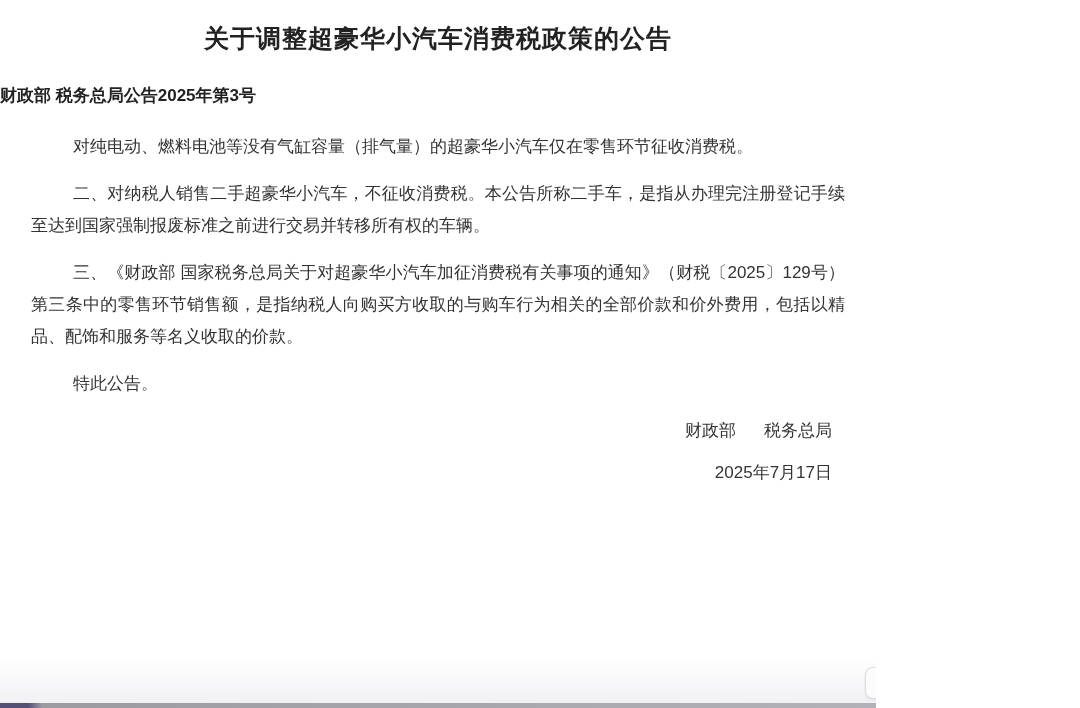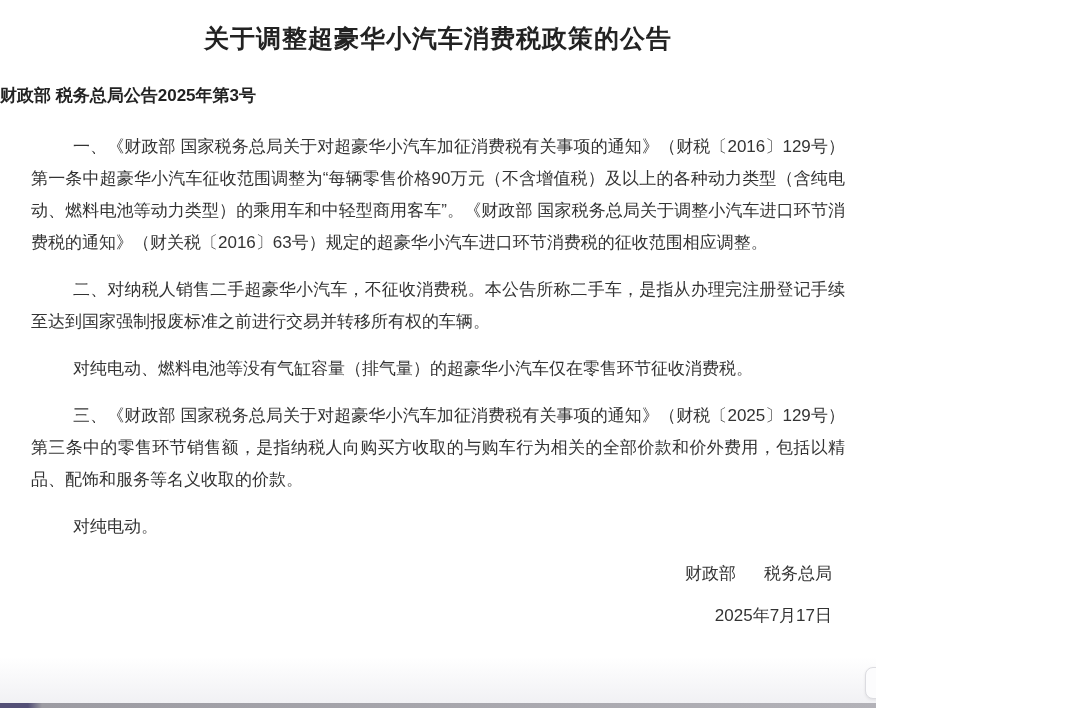--- a/index.html
+++ b/index.html
@@ -89,25 +89,24 @@
 </head>
 <body>
 
 <div class="page">
 
   <h1 class="doc-title">关于调整超豪华小汽车消费税政策的公告</h1>
 
   <div class="doc-number">财政部 税务总局公告2025年第3号</div>
 
   <div class="doc-body">
-    <p>一、《财政部 国家税务总局关于对超豪华小汽车加征消费税有关事项的通知》（财税〔2016〕129号）第一条中超豪华小汽车征收范围调整为“每辆零售价格90万元（不含增值税）及以上的各种动力类型（含纯电动、燃料电池等动力类型）的乘用车和中轻型商用客车”。《财政部 国家税务总局关于调整小汽车进口环节消费税的通知》（财关税〔2016〕63号）规定的超豪华小汽车进口环节消费税的征收范围相应调整。</p>
+    <p>对纯电动、燃料电池等没有气缸容量（排气量）的超豪华小汽车仅在零售环节征收消费税。</p>
     <p>二、对纳税人销售二手超豪华小汽车，不征收消费税。本公告所称二手车，是指从办理完注册登记手续至达到国家强制报废标准之前进行交易并转移所有权的车辆。</p>
-    <p>对纯电动、燃料电池等没有气缸容量（排气量）的超豪华小汽车仅在零售环节征收消费税。</p>
     <p>三、《财政部 国家税务总局关于对超豪华小汽车加征消费税有关事项的通知》（财税〔2025〕129号）第三条中的零售环节销售额，是指纳税人向购买方收取的与购车行为相关的全部价款和价外费用，包括以精品、配饰和服务等名义收取的价款。</p>
-    <p>对纯电动。</p>
+    <p>特此公告。</p>
   </div>
 
   <div class="signature">
     <span class="issuer">财政部</span><span class="issuer">税务总局</span>
   </div>
 
   <div class="doc-date">2025年7月17日</div>
 
   <div class="footer-fade"></div>
   <div class="bottom-edge"></div>

